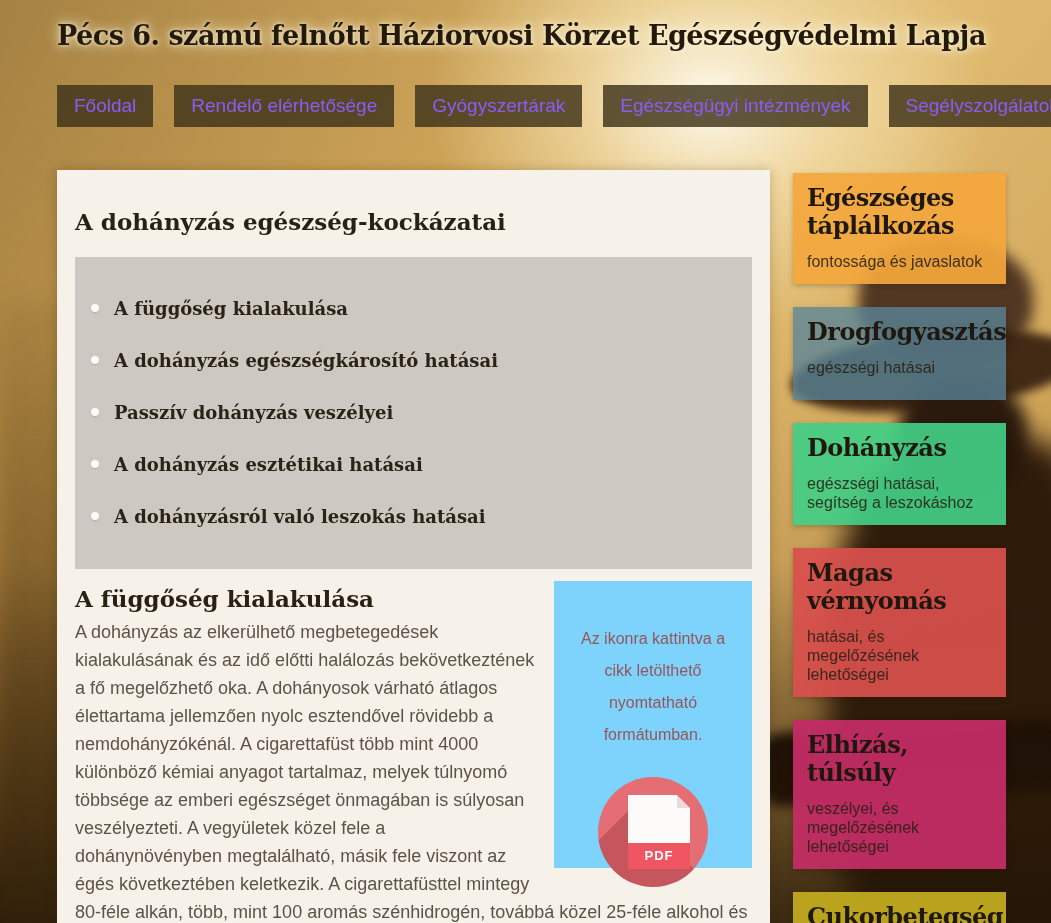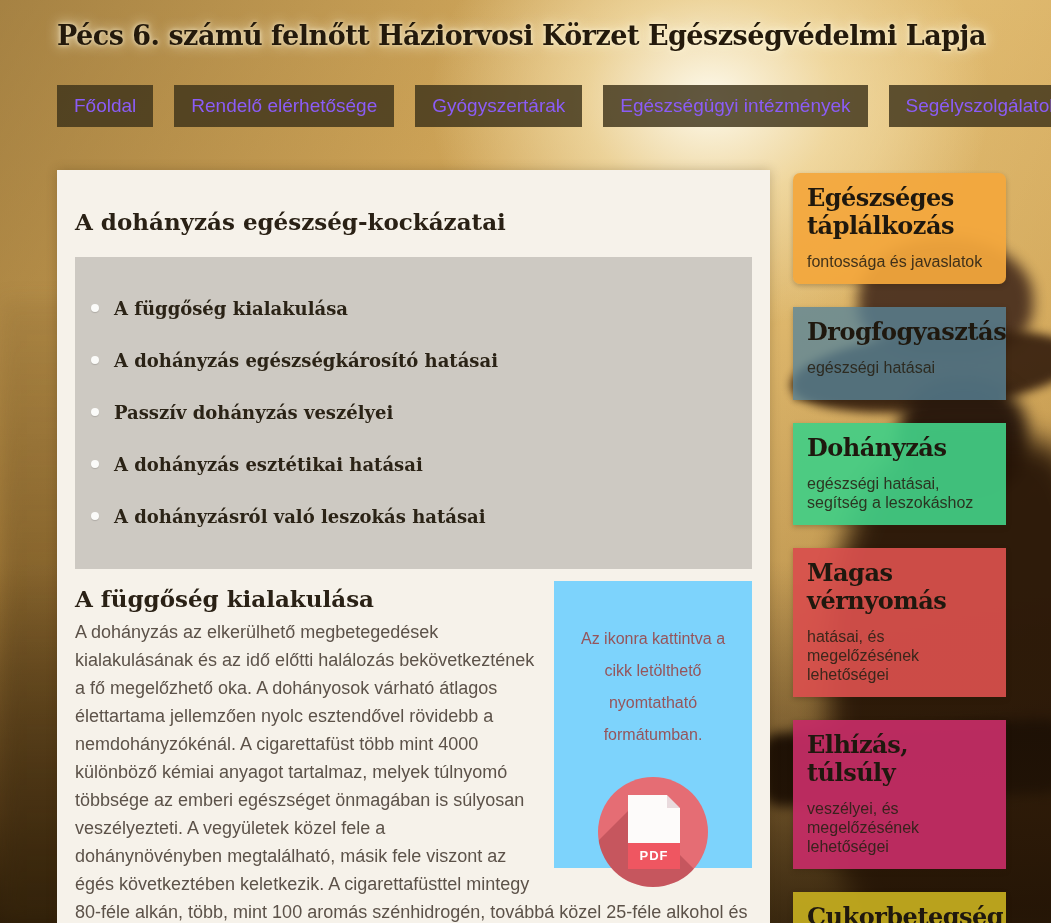--- a/index.html
+++ b/index.html
@@ -109,21 +109,21 @@
   }
   .pdf-icon {
     position:relative; width:110px; height:110px; margin:26px auto 0 auto;
     border-radius:50%; background:#e56d74; overflow:hidden; cursor:pointer;
   }
   .pdf-icon .shadow {
     position:absolute; left:34px; top:30px; width:160px; height:160px;
     background:rgba(120,30,40,0.28); transform:rotate(45deg); transform-origin:0 0;
   }
   .pdf-sheet {
-    position:absolute; left:30px; top:18px; width:52px; height:74px;
+    position:absolute; left:30px; top:18px; width:62px; height:74px;
     background:#fdfbfa;
   }
   .pdf-sheet .fold {
     position:absolute; right:0; top:0; width:0; height:0;
     border-left:13px solid #e9dadd; border-top:13px solid #e56d74;
     transform:translate(0,0);
   }
   .pdf-sheet .band {
     position:absolute; left:0; bottom:0; width:100%; height:26px;
     background:#ef5661; color:#ffffff; font-weight:bold; font-size:13px;
@@ -208,21 +208,21 @@
           <div class="band">PDF</div>
         </div>
       </div>
     </aside>
     <h3>A függőség kialakulása</h3>
     <p class="body-text">A dohányzás az elkerülhető megbetegedések kialakulásának és az idő előtti halálozás bekövetkeztének a fő megelőzhető oka. A dohányosok várható átlagos élettartama jellemzően nyolc esztendővel rövidebb a nemdohányzókénál. A cigarettafüst több mint 4000 különböző kémiai anyagot tartalmaz, melyek túlnyomó többsége az emberi egészséget önmagában is súlyosan veszélyezteti. A vegyületek közel fele a dohánynövényben megtalálható, másik fele viszont az égés következtében keletkezik. A cigarettafüsttel mintegy 80-féle alkán, több, mint 100 aromás szénhidrogén, továbbá közel 25-féle alkohol és karbonil-származék valamint nitrogéntartalmú vegyület jut az emberi szervezetbe.</p>
   </section>
 </main>
 
 <aside class="sidebar">
-  <a class="side-box" style="background: rgba(243, 167, 60, 0.93); border-radius: 7px;">
+  <a class="side-box" style="background: rgba(243, 167, 60, 0.93);">
     <div class="side-title">Egészséges táplálkozás</div>
     <div class="side-sub">fontossága és javaslatok</div>
   </a>
   <a class="side-box" style="background: rgba(88, 132, 152, 0.78);">
     <div class="side-title">Drogfogyasztás</div>
     <div class="side-sub">egészségi hatásai</div>
   </a>
   <a class="side-box" style="background: rgba(66, 206, 133, 0.92);">
     <div class="side-title">Dohányzás</div>
     <div class="side-sub">egészségi hatásai, segítség a leszokáshoz</div>

